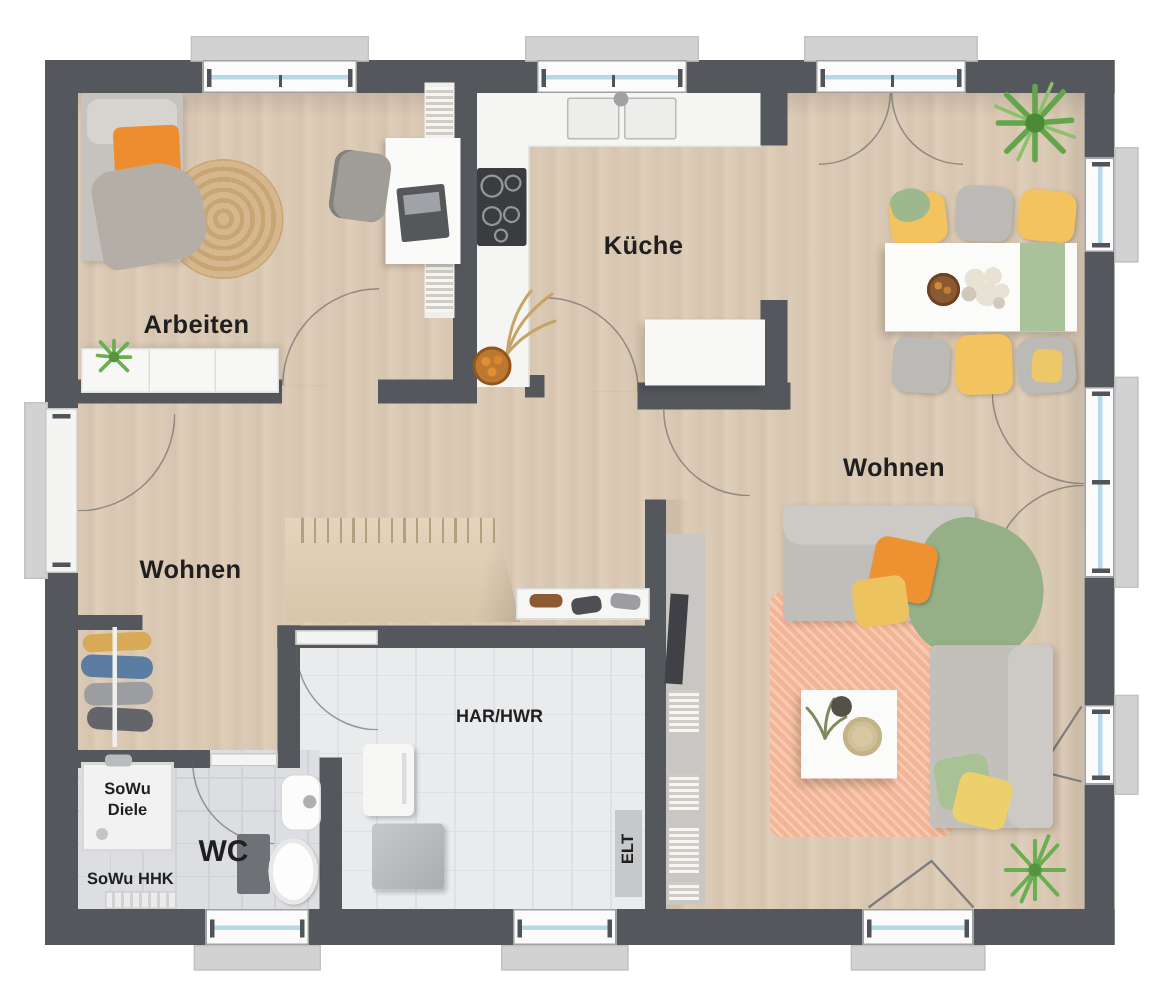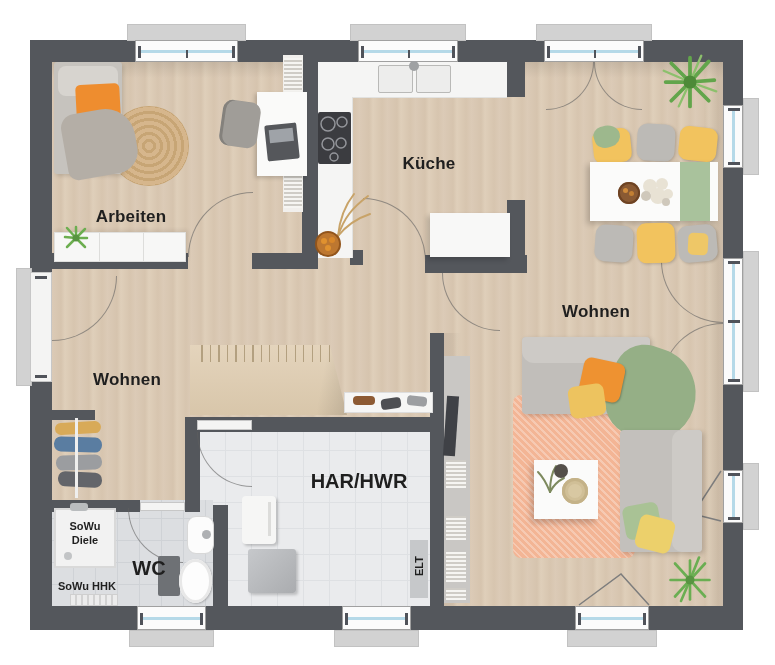--- a/index.html
+++ b/index.html
@@ -362,18 +362,18 @@
     <div class="abs" style="right:5px;top:6px;width:3px;height:34px;background:#dcdcda;"></div>
   </div>
   <div class="furn" style="left:248px;top:549px;width:48px;height:44px;background:linear-gradient(135deg,#c6c8cb,#aaacaf);border-radius:3px;box-shadow:2px 2px 3px rgba(0,0,0,.2);"></div>
   <div class="furn" style="left:410px;top:540px;width:18px;height:58px;background:#c6c8ca;"></div>
 
   <div class="label lab-room" style="left:71px;top:207px;width:120px;">Arbeiten</div>
   <div class="label lab-room" style="left:379px;top:154px;width:100px;">Küche</div>
   <div class="label lab-room" style="left:546px;top:302px;width:100px;">Wohnen</div>
   <div class="label lab-room" style="left:87px;top:370px;width:80px;">Wohnen</div>
   <div class="label" style="left:121px;top:557px;width:56px;font-size:20px;font-weight:700;">WC</div>
-  <div class="label" style="left:304px;top:470px;width:110px;font-size:20px;font-weight:600;">HAR/HWR</div>
+  <div class="label" style="left:278px;top:470px;width:110px;font-size:12px;font-weight:600;">HAR/HWR</div>
   <div class="label lab-small" style="left:57px;top:520px;width:56px;line-height:1.25;">SoWu Diele</div>
   <div class="label lab-small" style="left:58px;top:580px;width:90px;white-space:nowrap;text-align:left;">SoWu HHK</div>
   <div class="label lab-small" style="left:399px;top:560px;width:40px;transform:rotate(-90deg);">ELT</div>
 
 </div>
 
 </body></html>

